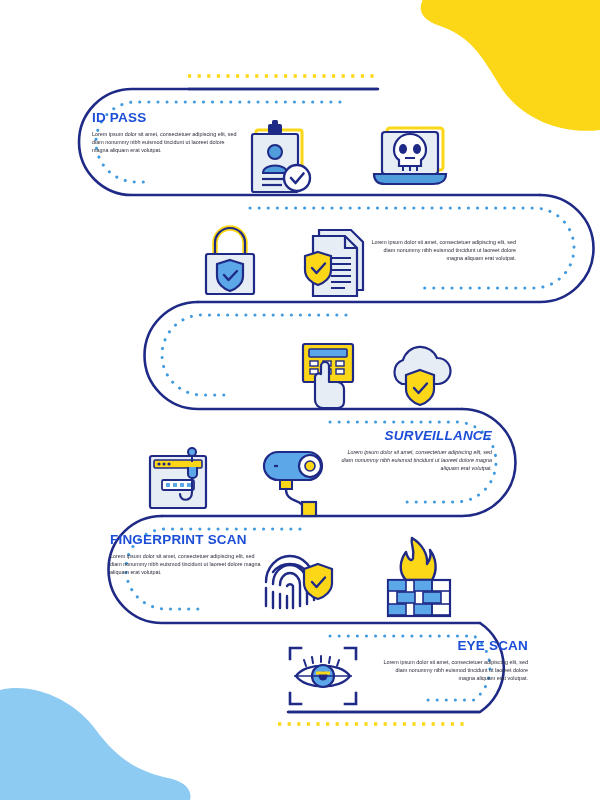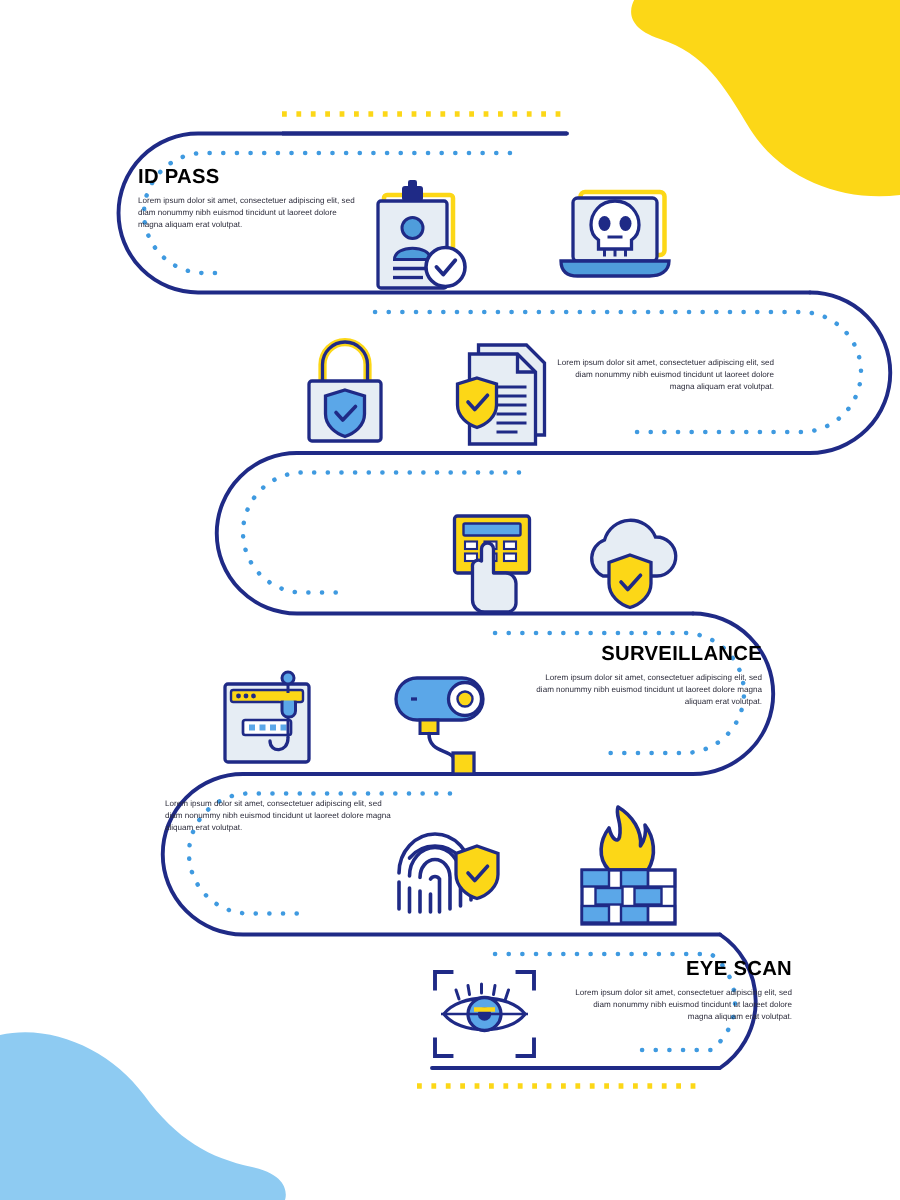--- a/index.html
+++ b/index.html
@@ -1,21 +1,21 @@
 <!DOCTYPE html>
 <html><head>
 <meta charset="utf-8">
 <style>
   html,body{margin:0;padding:0;background:#fff;}
   body{width:600px;height:800px;overflow:hidden;position:relative;
        font-family:"Liberation Sans","DejaVu Sans",sans-serif;}
   #stage{position:absolute;inset:0;width:600px;height:800px;}
   #art{position:absolute;left:0;top:0;width:600px;height:800px;}
   .txtblock{position:absolute;}
-  .ttl{font-weight:bold;letter-spacing:.2px;color:#000000;font-size:13.5px;
+  .ttl{font-weight:bold;letter-spacing:.2px;color:#1d4ed8;font-size:13.5px;
        line-height:15px;margin:0 0 5px 0;white-space:nowrap;}
   .body{font-size:5.4px;line-height:8.2px;color:#2b2b3a;margin:0;
         font-family:"Liberation Sans","DejaVu Sans",sans-serif;}
   .alignL{text-align:left;}
   .alignR{text-align:right;}
 </style>
 </head>
 <body>
 
 <div id="stage">
@@ -219,26 +219,27 @@
   <div class="txtblock alignL" style="left:92px; top:110px; width:150px;">
     <div class="ttl">ID PASS</div>
     <p class="body">Lorem ipsum dolor sit amet, consectetuer adipiscing elit, sed diam nonummy nibh euismod tincidunt ut laoreet dolore magna aliquam erat volutpat.</p>
   </div>
 
   <div class="txtblock alignR" style="left:370px; top:238px; width:146px;">
     <p class="body">Lorem ipsum dolor sit amet, consectetuer adipiscing elit, sed diam nonummy nibh euismod tincidunt ut laoreet dolore magna aliquam erat volutpat.</p>
   </div>
 
 
-  <div class="txtblock alignR" style="left:356px; top:428px; width:152px;">
+  <div class="txtblock alignR" style="left:340px; top:428px; width:152px;font-style:italic;">
     <div class="ttl">SURVEILLANCE</div>
     <p class="body">Lorem ipsum dolor sit amet, consectetuer adipiscing elit, sed diam nonummy nibh euismod tincidunt ut laoreet dolore magna aliquam erat volutpat.</p>
   </div>
 
   <div class="txtblock alignL" style="left:110px; top:532px; width:152px;">
+    <div class="ttl">FINGERPRINT SCAN</div>
     <p class="body">Lorem ipsum dolor sit amet, consectetuer adipiscing elit, sed diam nonummy nibh euismod tincidunt ut laoreet dolore magna aliquam erat volutpat.</p>
   </div>
 
   <div class="txtblock alignR" style="left:378px; top:638px; width:150px;">
     <div class="ttl">EYE SCAN</div>
     <p class="body">Lorem ipsum dolor sit amet, consectetuer adipiscing elit, sed diam nonummy nibh euismod tincidunt ut laoreet dolore magna aliquam erat volutpat.</p>
   </div>
 
 </div>
 

